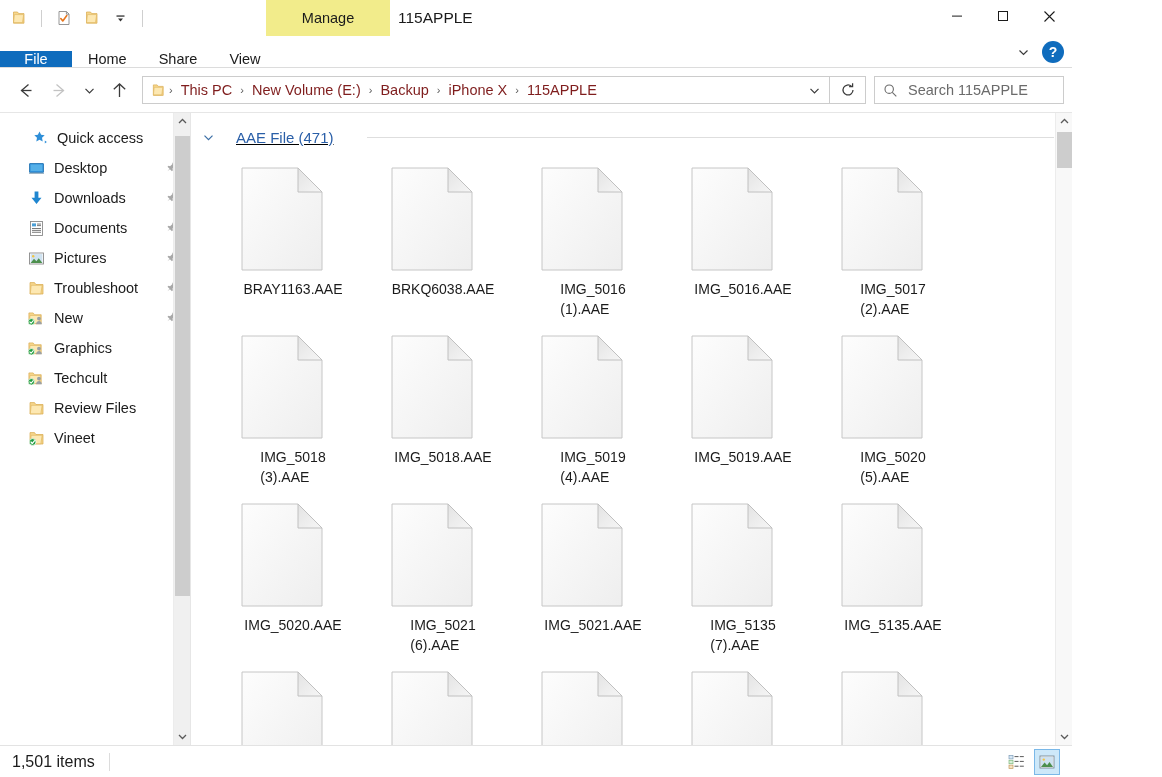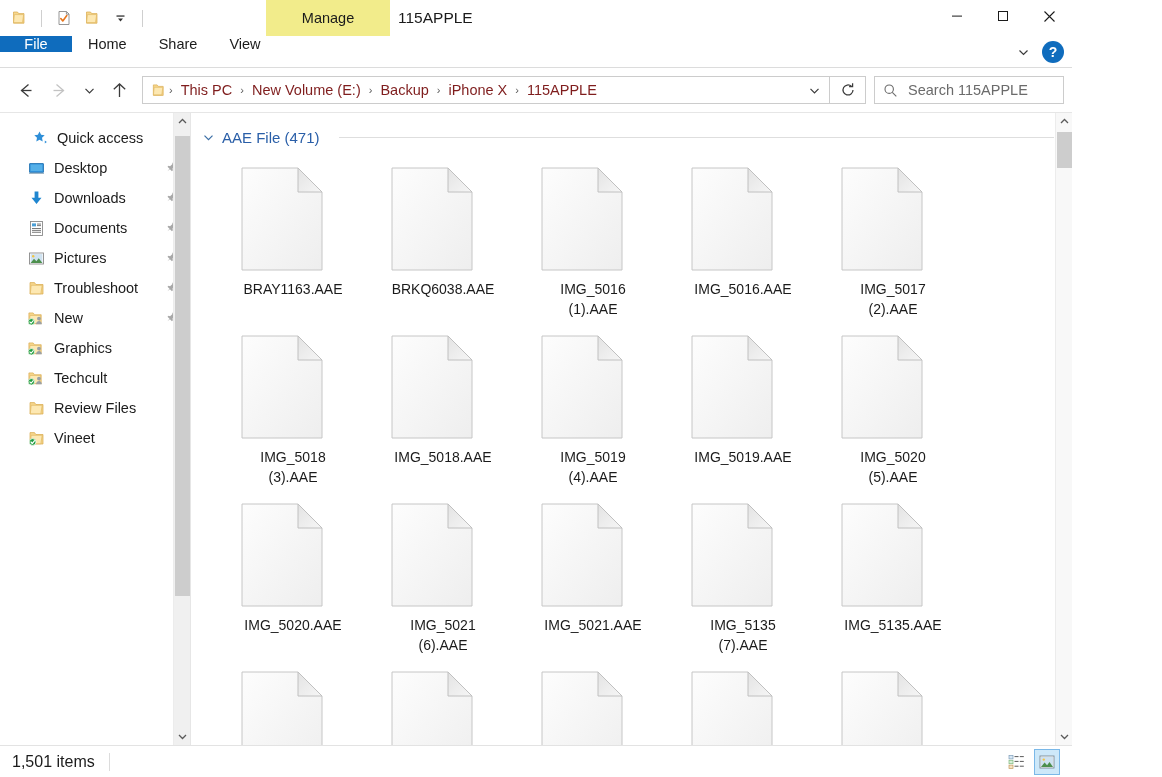--- a/index.html
+++ b/index.html
@@ -63,21 +63,21 @@
     width: 46px; height: 32px;
     display: flex; align-items: center; justify-content: center;
     cursor: default;
   }
 
   
   .tabstrip {
     position: relative;
     height: 32px; flex: 0 0 32px;
     background: #ffffff;
-    display: flex; align-items: flex-start;
+    display: flex; align-items: flex-end;
     border-bottom: 1px solid #dcdcdc;
   }
   .tab {
     display: flex; align-items: center; justify-content: center;
     padding: 0 16px;
     font-size: 14.5px; color: #1b1b1b;
     min-width: 50px;
     cursor: default;
   }
   .tab.file {
@@ -198,21 +198,22 @@
   
   .content {
     flex: 1; position: relative;
     background: #ffffff;
     overflow: hidden;
     border-left: 1px solid #e6e6e6;
   }
   .group-header {
     display: flex; align-items: center;
     padding: 16px 0 0 10px;
-    gap: 7px;
+    gap: 21px;
+    text-decoration: underline;
   }
   .grp-chev { color: #3a6ea5; font-size: 12px; width: 14px; display: flex; justify-content: center; }
   .grp-label { font-size: 15px; color: #2a5fa8; white-space: nowrap; cursor: default; }
   .grp-rule { flex: 1; height: 1px; background: #dedede; margin: 0 18px 0 12px; }
 
   .grid {
     display: flex; flex-wrap: wrap;
     padding: 8px 0 0 16px;
     align-content: flex-start;
   }
@@ -220,21 +221,21 @@
     width: 150px; height: 168px;
     display: flex; flex-direction: column; align-items: center;
     padding-top: 12px;
     cursor: default;
   }
   .doc-icon { width: 84px; height: 106px; position: relative; }
   .tile-name {
     margin-top: 7px;
     max-width: 138px;
     font-size: 14px; color: #1b1b1b;
-    text-align: center;
+    text-align: left;
     line-height: 20px;
     white-space: pre-line;
     padding: 0 3px;
     margin-left: 22px;
   }
 
   .cnt-scroll {
     position: absolute; right: 0; top: 0;
     width: 17px; height: 100%;
     background: #f8f8f8;

